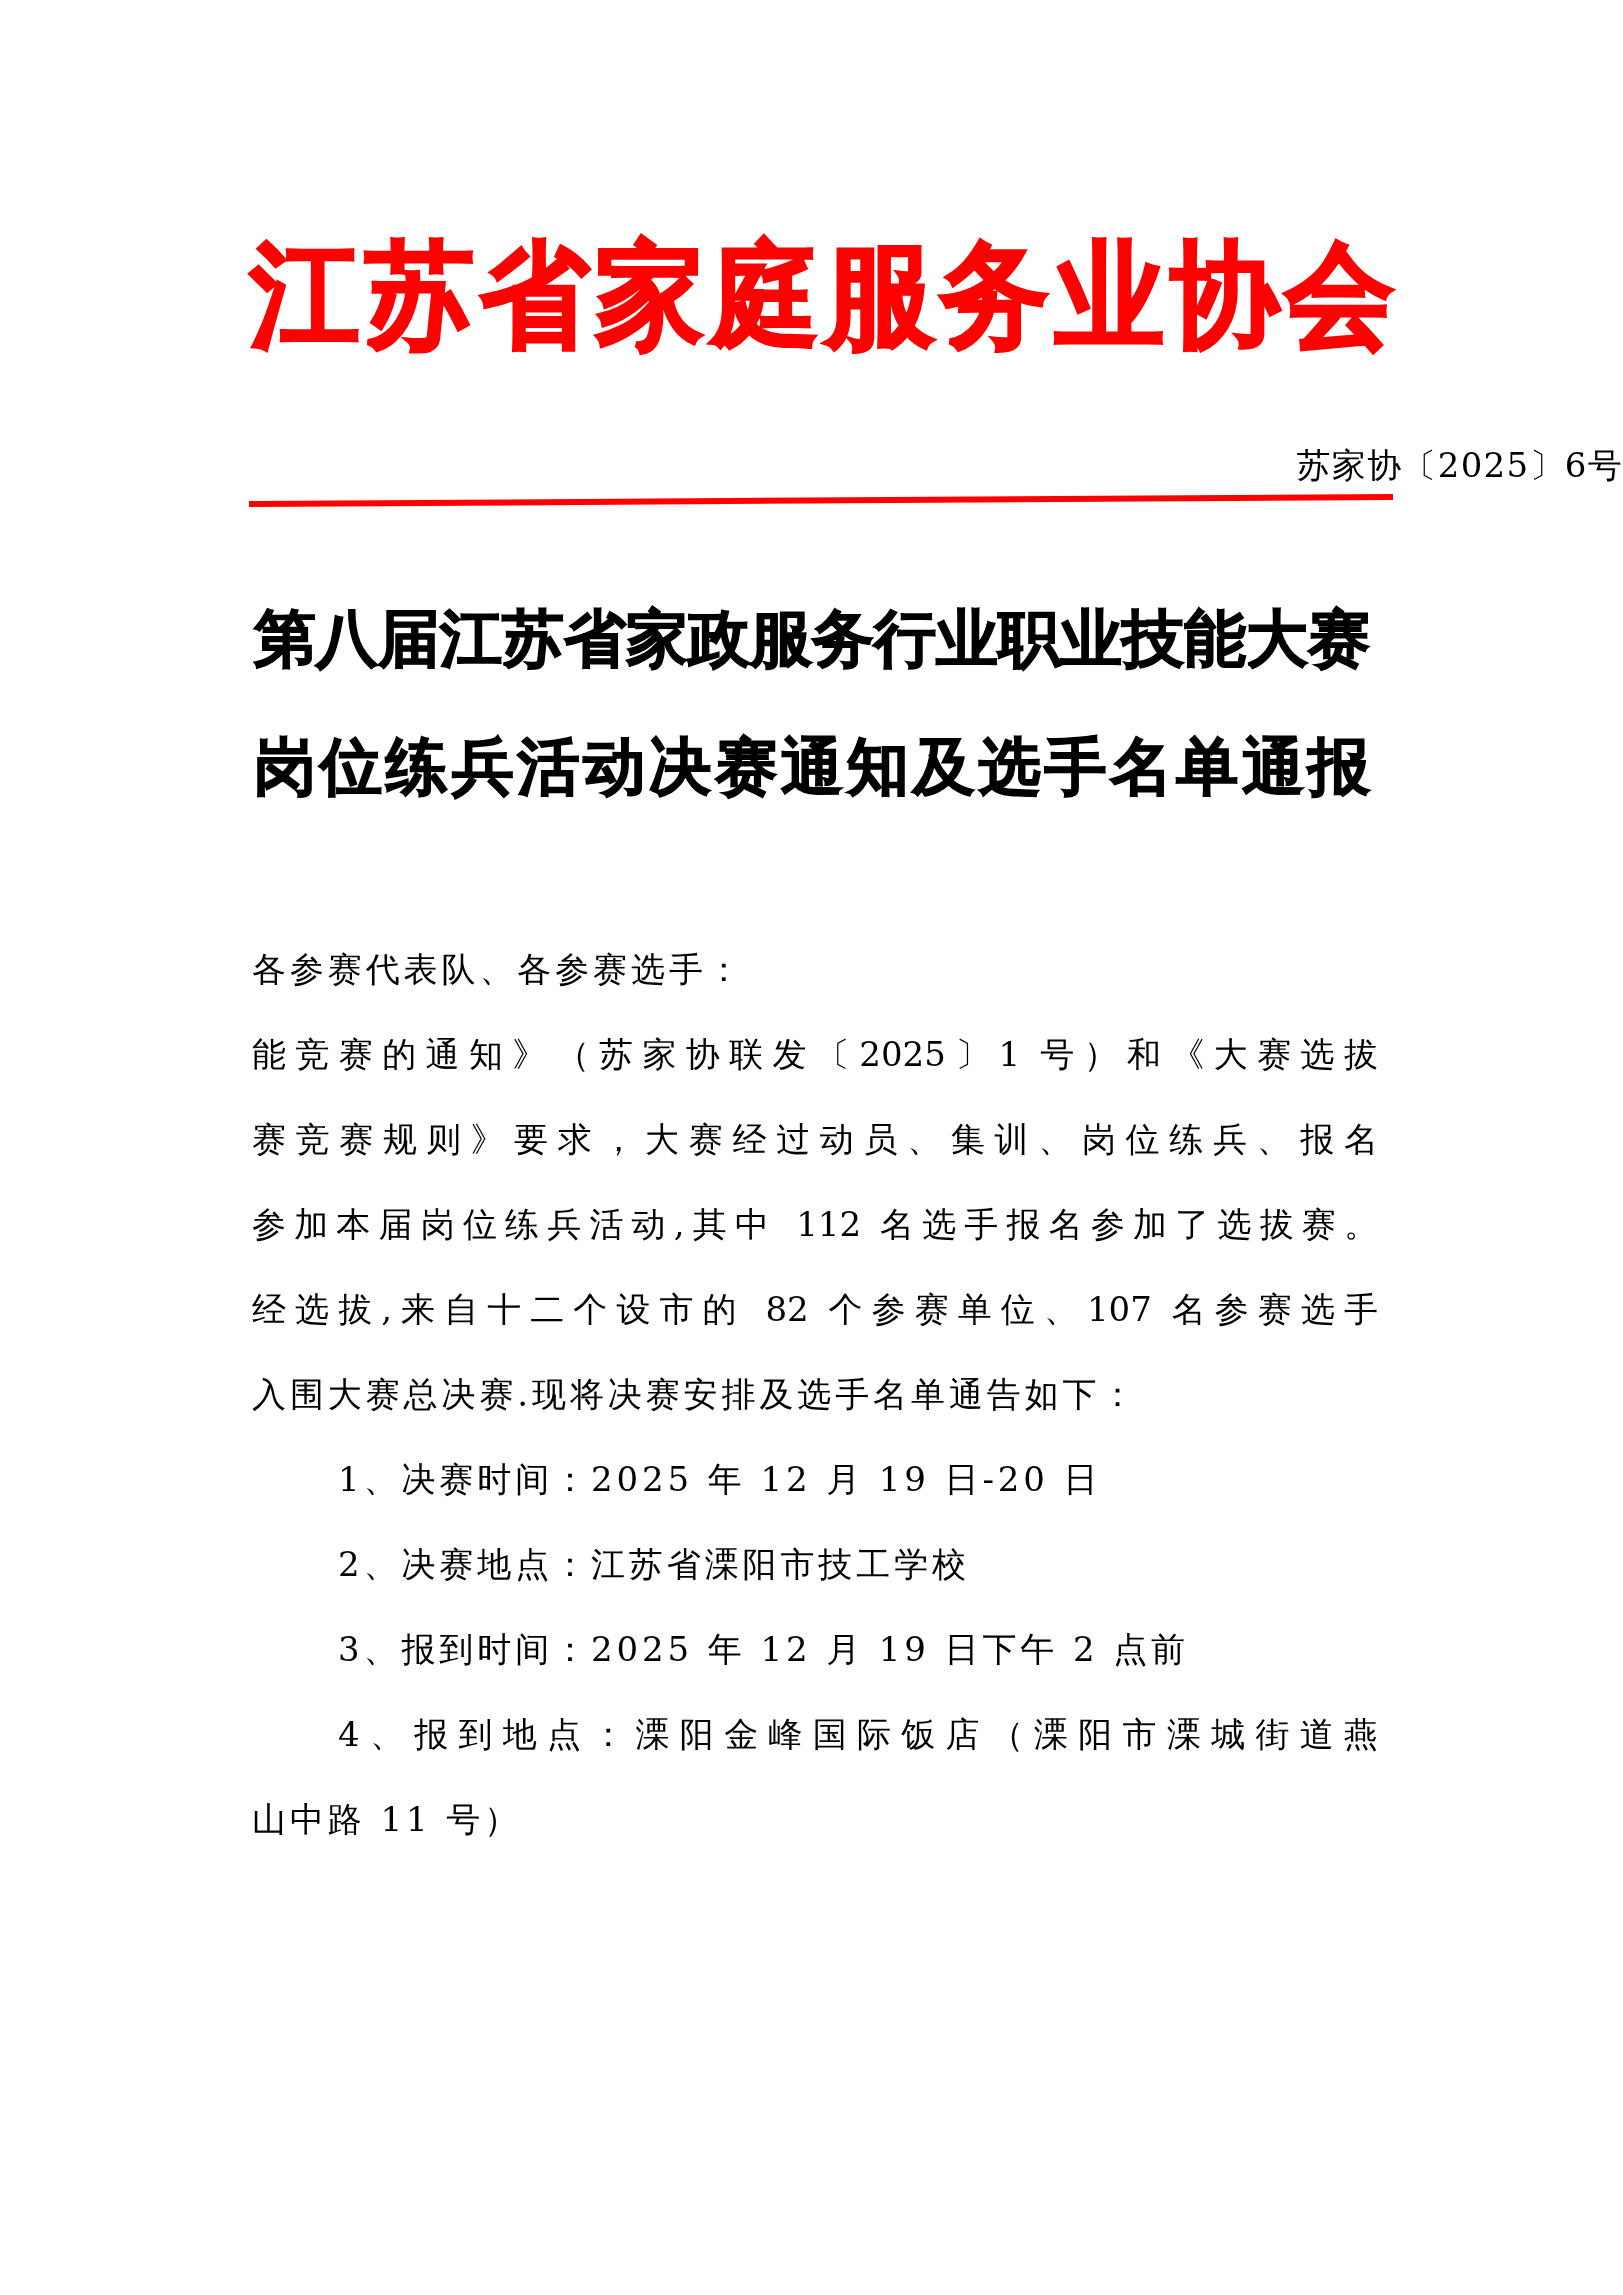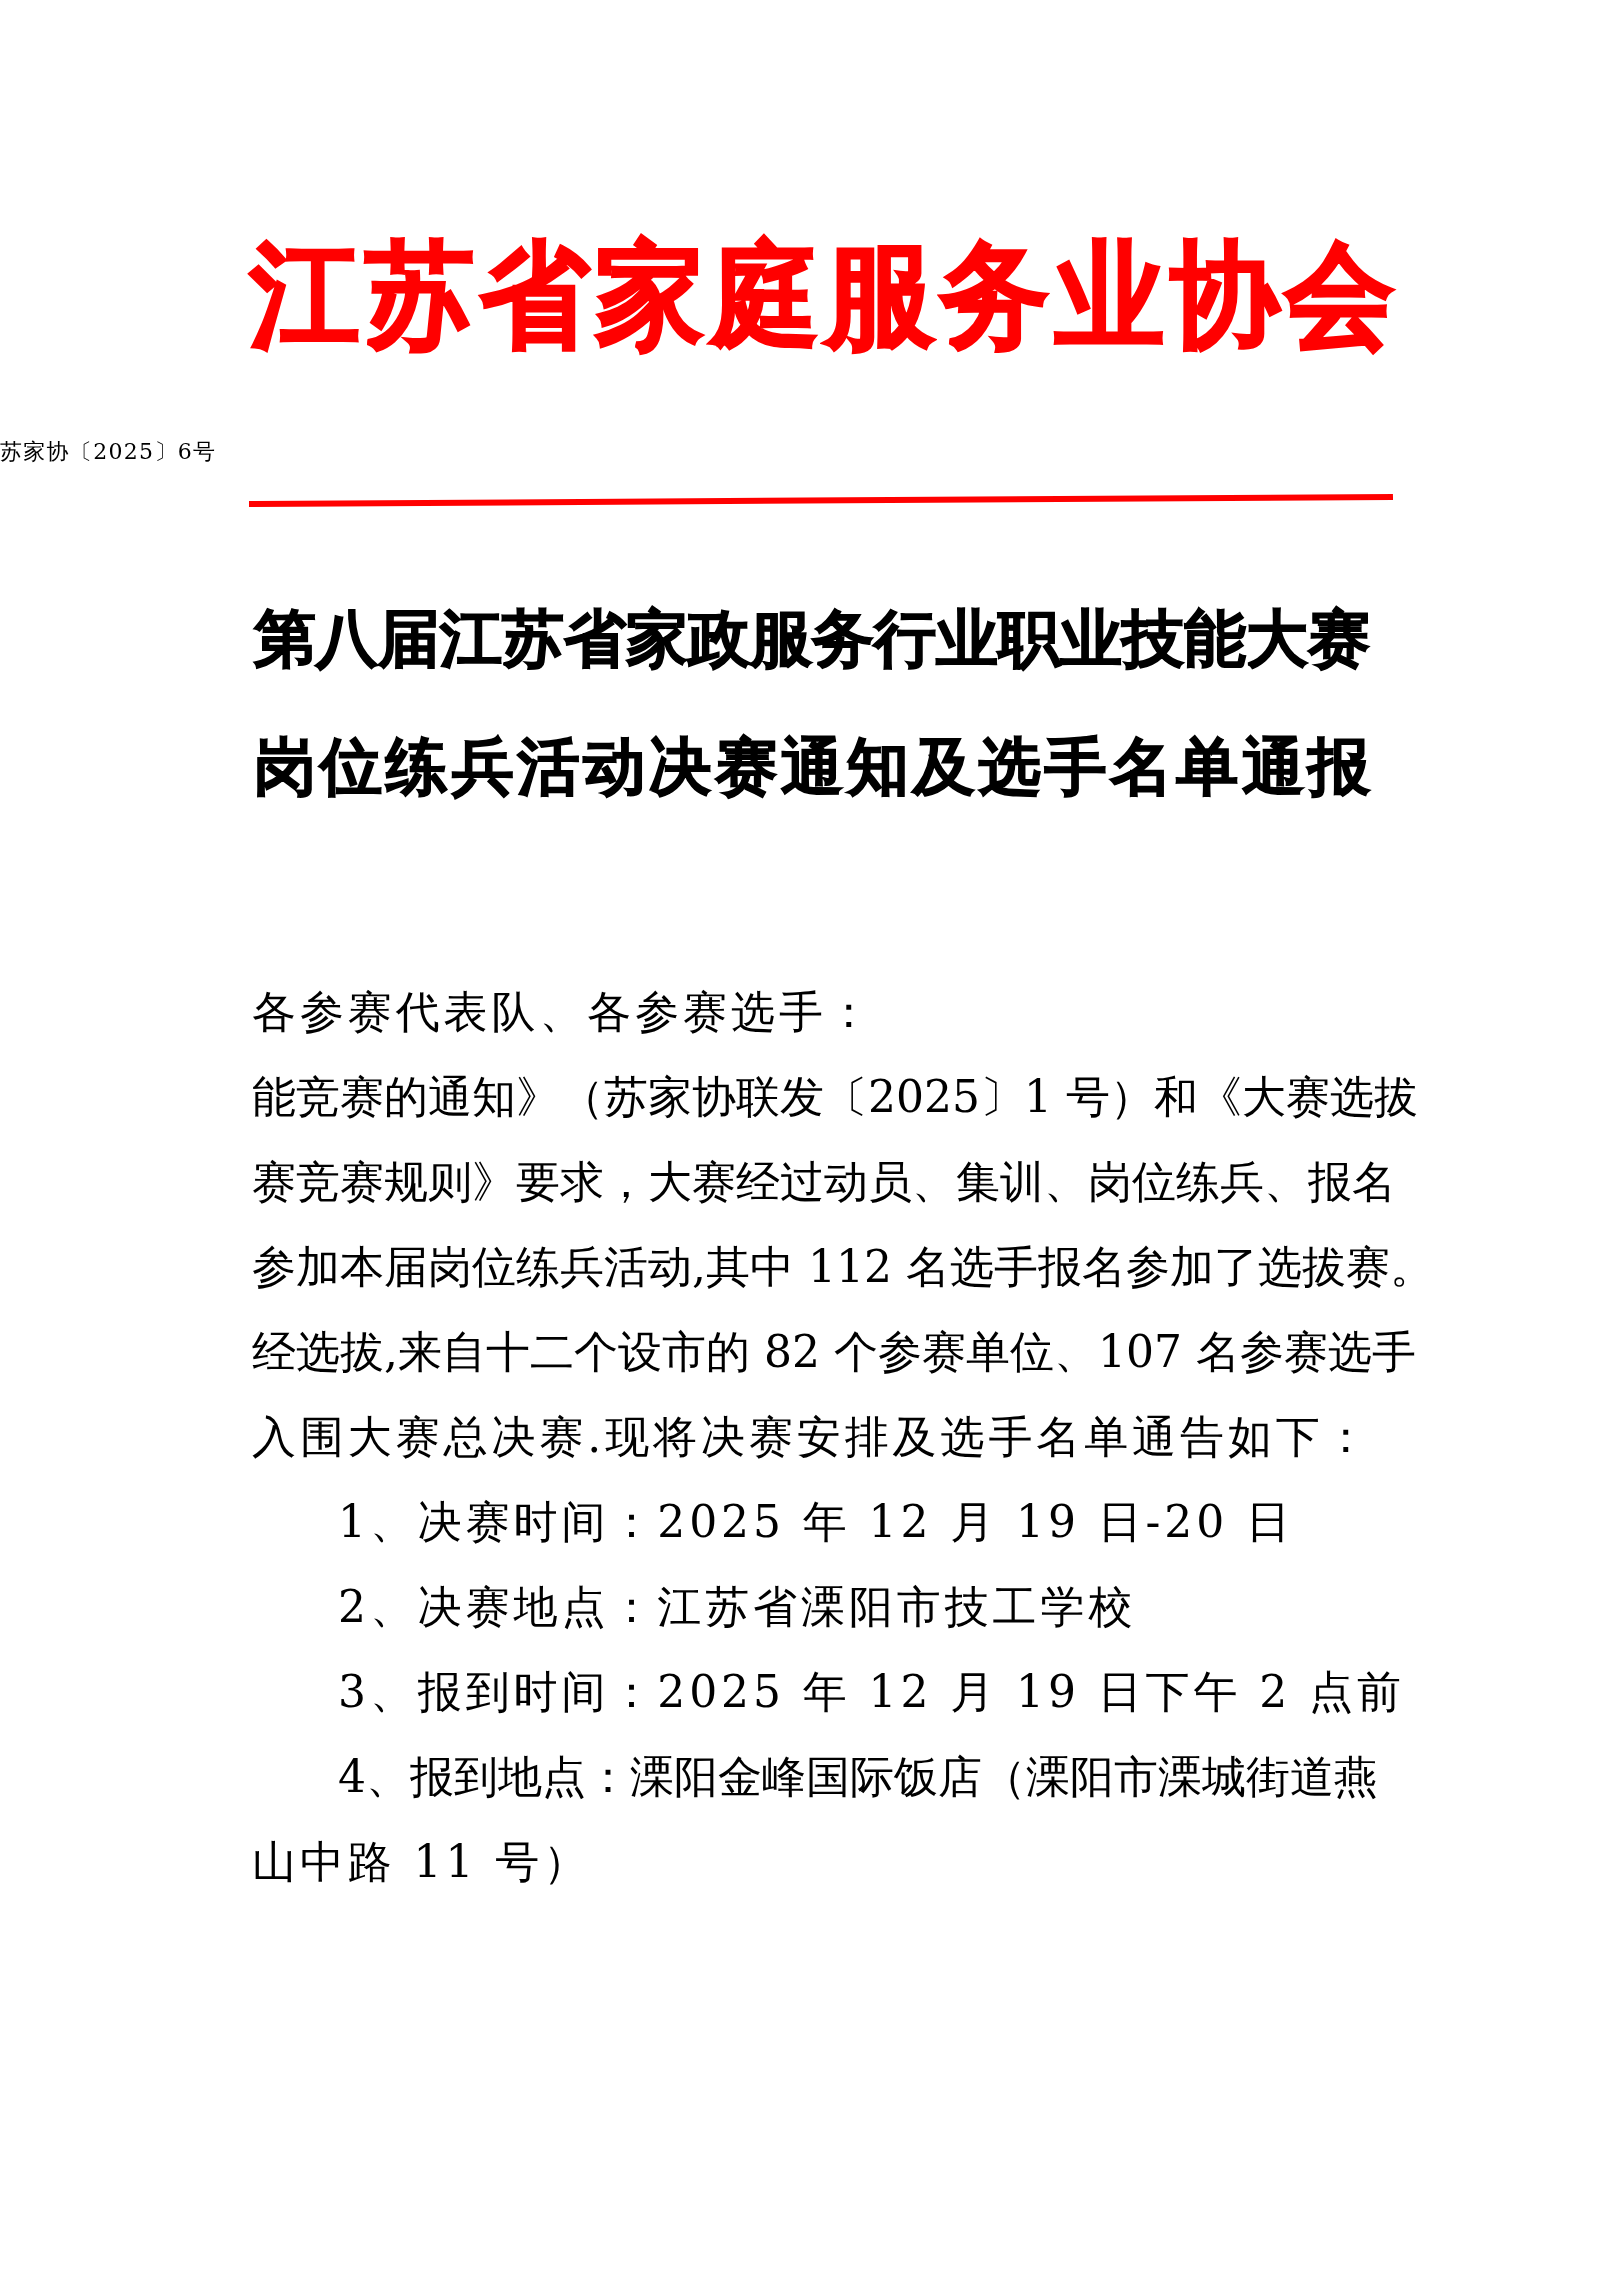--- a/index.html
+++ b/index.html
@@ -38,25 +38,25 @@
       line-height: 137px;
       -webkit-text-stroke: 2.6px #ff0000;
     }
     .org-header span {
       display: inline-block;
       transform: scaleX(0.95);
     }
     .doc-number {
       position: absolute;
       left: 0;
-      top: 426px;
+      top: 439px;
       width: 1623px;
-      text-align: left;
-      font-family: "DejaVu Serif", "Liberation Serif", serif;
-      font-size: 22px;
+      text-align: right;
+      font-family: "DejaVu Serif", "Liberation Serif", serif;
+      font-size: 34px;
       line-height: 52px;
       letter-spacing: 1.3px;
       color: #000;
     }
     .red-rule {
       position: absolute;
       left: 249px;
       top: 501px;
       width: 1144px;
       height: 5.9px;
@@ -76,24 +76,24 @@
       font-weight: 900;
       font-size: 62px;
       line-height: 79px;
       -webkit-text-stroke: 1.3px #000;
     }
     .title.line1 { top: 599px; }
     .title.line2 { top: 727px; }
     .body-text {
       position: absolute;
       left: 252px;
-      top: 969px;
+      top: 927px;
       width: 1126px;
       font-family: "DejaVu Serif", "Liberation Serif", serif;
-      font-size: 44px;
+      font-size: 34px;
       line-height: 85px;
       color: #000;
     }
     .body-line {
       height: 85px;
       white-space: nowrap;
       display: flex;
       justify-content: space-between;
       align-items: center;
     }

